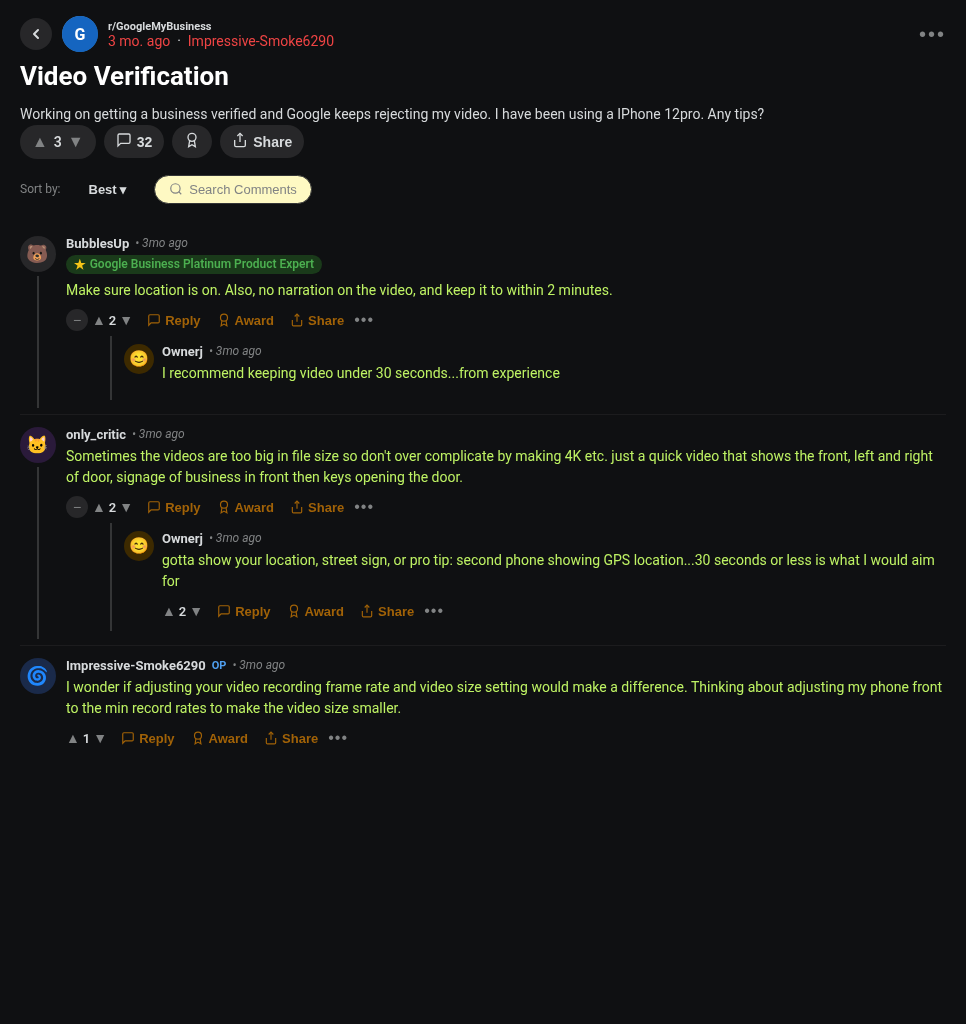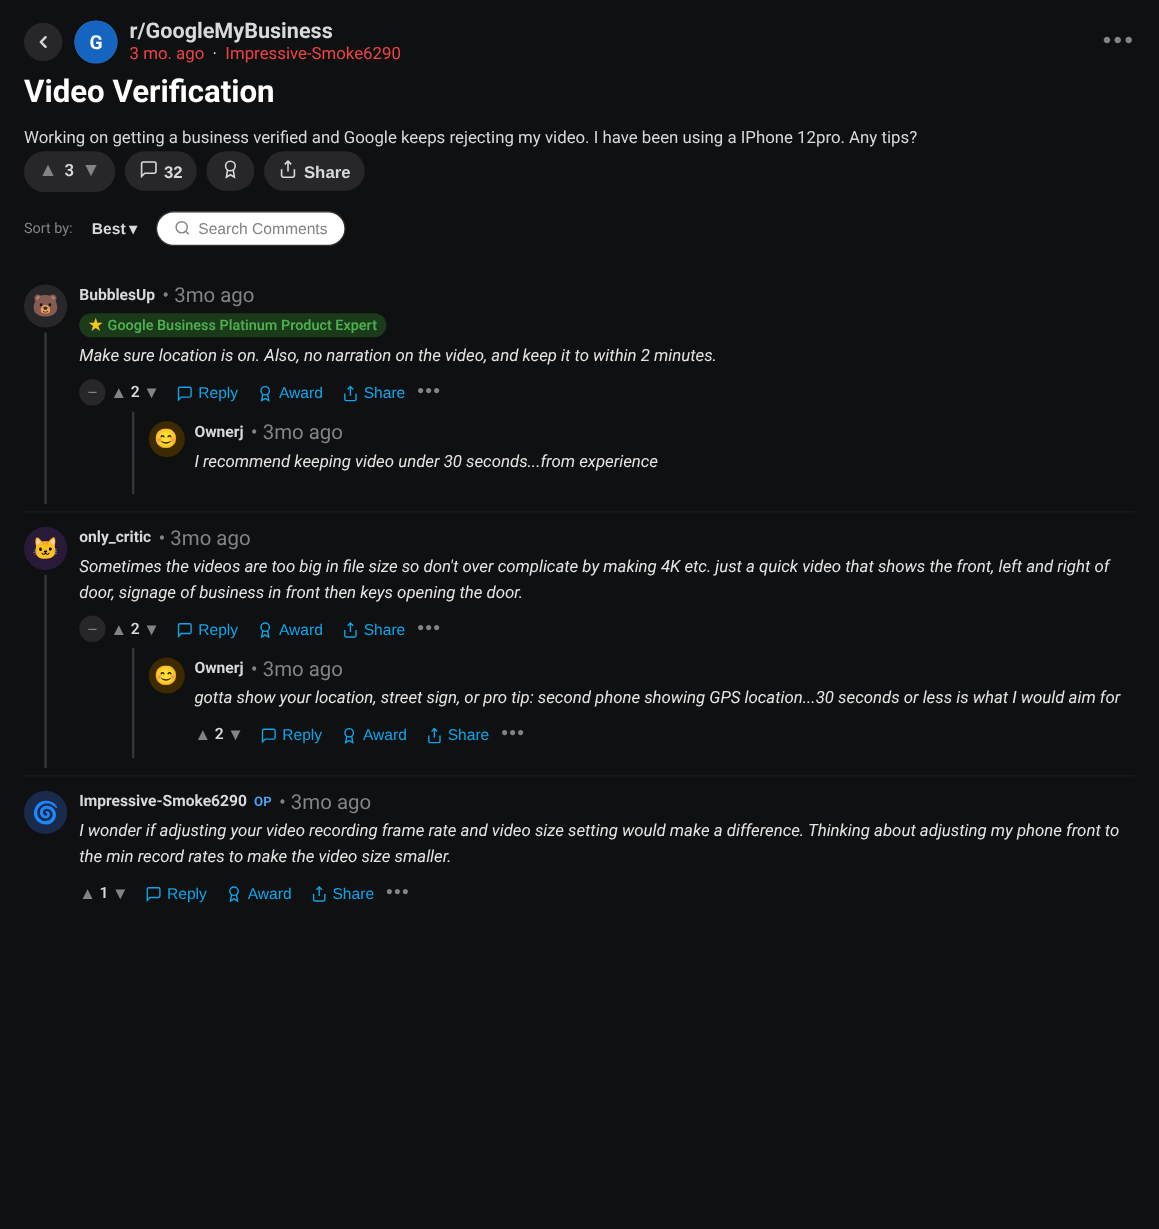--- a/index.html
+++ b/index.html
@@ -38,21 +38,21 @@
     }
     .subreddit-avatar {
       width: 36px; height: 36px;
       border-radius: 50%;
       background: linear-gradient(135deg, #4a90d9 0%, #1a6bb5 100%);
       display: flex; align-items: center; justify-content: center;
       font-size: 16px; font-weight: bold; color: white;
       overflow: hidden;
     }
     .subreddit-info { display: flex; flex-direction: column; }
-    .subreddit-name { font-size: 18px; font-weight: 700; color: #d7dadc; }
+    .subreddit-name { font-size: 11px; font-weight: 700; color: #d7dadc; }
     .subreddit-meta { font-size: 14px; color: #ef4444; }
     .more-btn {
       background: none; border: none; color: #818384;
       cursor: pointer; font-size: 20px; letter-spacing: 2px;
     }
     
     .post-title {
       font-size: 26px;
       font-weight: 700;
       color: #ffffff;
@@ -101,32 +101,32 @@
       padding: 12px 18px;
       margin-bottom: 16px;
       color: #818384;
       font-size: 14px;
       cursor: text;
     }
     
     .sort-search-row {
       display: flex;
       align-items: center;
-      gap: 16px;
+      gap: 28px;
       margin-bottom: 20px;
     }
     .sort-label { font-size: 12px; color: #818384; }
     .sort-btn {
       background: none; border: none; color: #d7dadc;
       font-size: 13px; font-weight: 600; cursor: pointer;
       display: flex; align-items: center; gap: 3px;
     }
     .search-comments-btn {
       display: flex; align-items: flex-start; gap: 6px;
-      background: #ffffff;
+      background: #fef9c3;
       border: 1px solid #343536;
       border-radius: 20px;
       padding: 6px 14px;
       color: #818384;
       cursor: pointer;
       font-size: 13px;
     }
     
     .comments-section { display: flex; flex-direction: column; gap: 0; }
     .comment-item {
@@ -157,38 +157,37 @@
       display: flex; align-items: center; gap: 6px;
       margin-bottom: 4px;
     }
     .comment-author {
       font-size: 13px; font-weight: 700; color: #d7dadc;
     }
     .op-badge {
       font-size: 11px; font-weight: 700; color: #4f9eed;
     }
     .comment-time {
-      font-size: 17px; color: #818384;
+      font-size: 12px; color: #818384; font-style: italic;
     }
     .flair-badge {
       display: inline-flex; align-items: center; gap: 4px;
       background: #1a3a1a;
       border-radius: 10px;
       padding: 2px 8px;
       font-size: 12px;
       color: #4caf50;
       font-weight: 600;
     }
     .flair-star { color: #f5c518; font-size: 13px; }
     .comment-text {
       font-size: 14px;
-      color: #e5e5e5;
+      color: #bef264;
       line-height: 1.5;
       margin-bottom: 8px;
-      font-style: italic;
     }
     .comment-actions {
       display: flex; align-items: center; gap: 4px;
       flex-wrap: wrap;
     }
     .collapse-btn {
       width: 22px; height: 22px;
       border-radius: 50%;
       background: #272729;
       border: none; cursor: pointer;
@@ -200,23 +199,23 @@
     .comment-vote-group {
       display: flex; align-items: center; gap: 3px;
       margin-right: 4px;
     }
     .c-vote-btn {
       background: none; border: none; cursor: pointer;
       color: #818384; font-size: 14px;
     }
     .c-vote-count { font-size: 13px; font-weight: 600; color: #d7dadc; }
     .c-action-btn {
-      display: flex; align-items: flex-end; gap: 4px;
+      display: flex; align-items: flex-start; gap: 4px;
       background: none; border: none; cursor: pointer;
-      color: #0ea5e9; font-size: 13px; font-weight: 400;
+      color: #a16207; font-size: 13px; font-weight: 700;
       padding: 4px 6px; border-radius: 4px;
     }
     .c-more-btn {
       background: none; border: none; color: #818384;
       cursor: pointer; font-size: 16px; letter-spacing: 1px;
     }
     
     .reply-thread {
       margin-left: 44px;
       border-left: 2px solid #343536;

